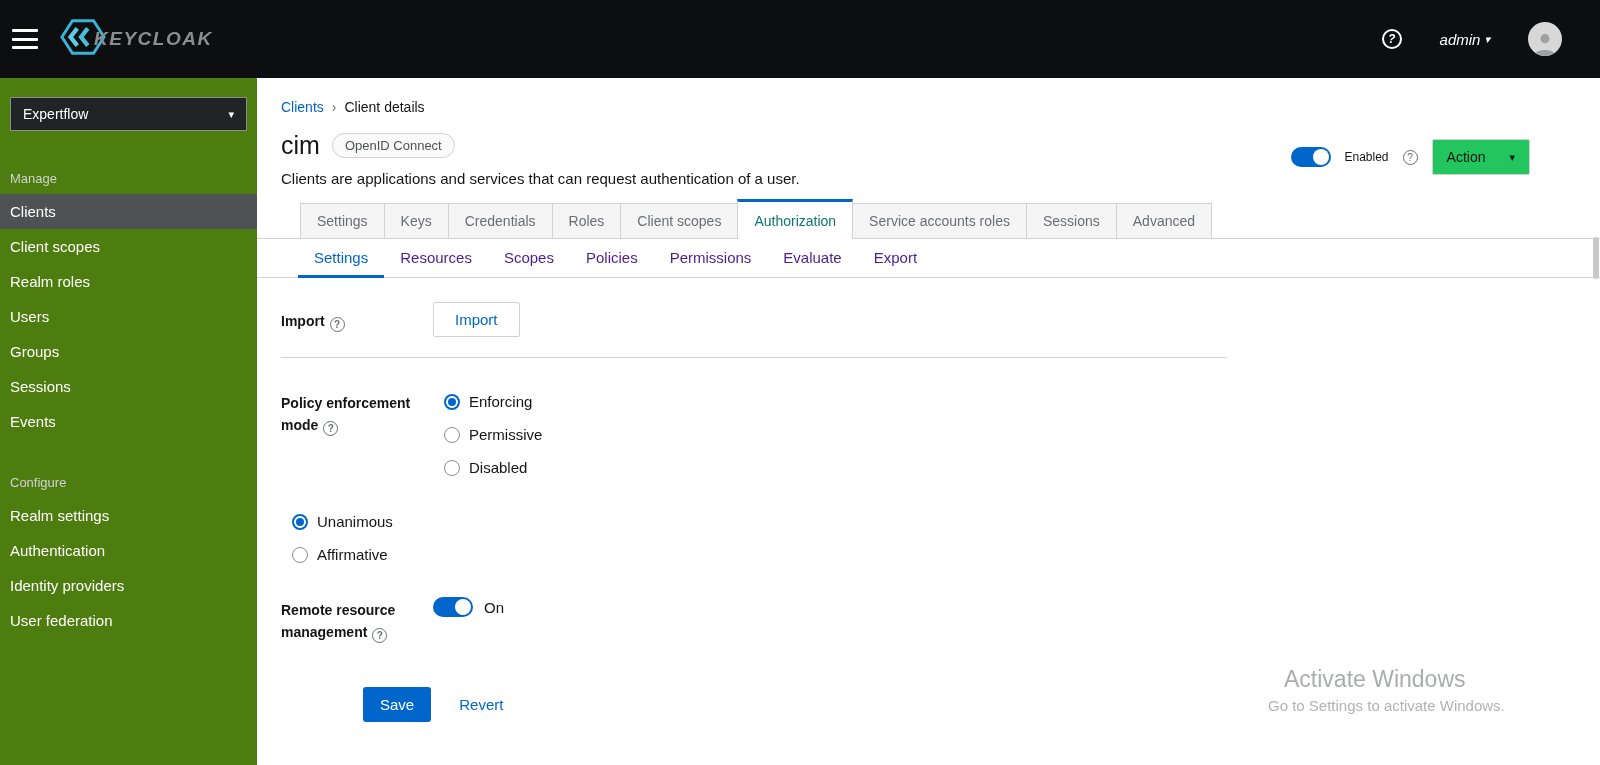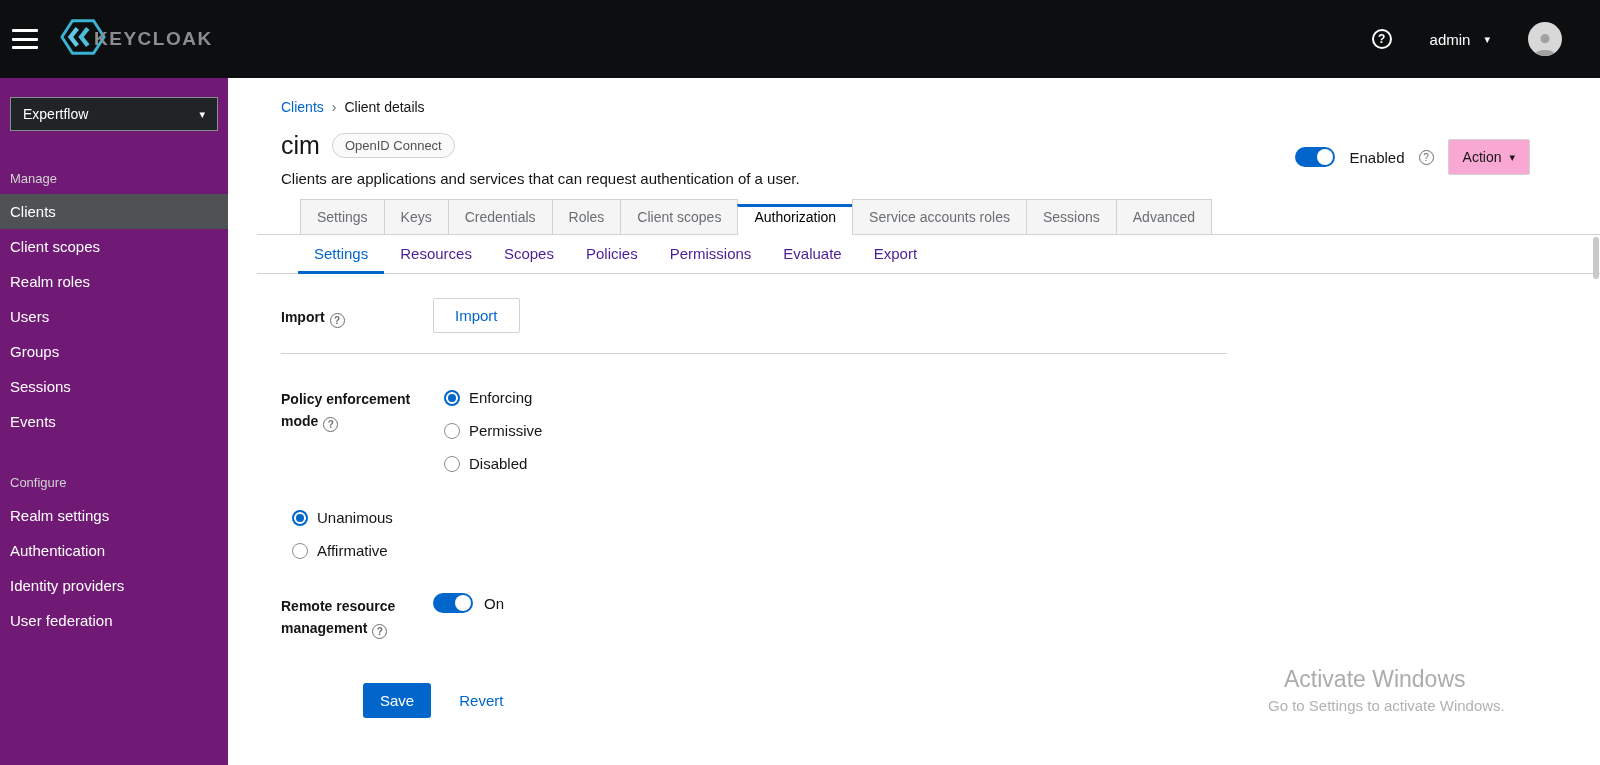--- a/index.html
+++ b/index.html
@@ -1,32 +1,32 @@
 <!DOCTYPE html>
 <html><head>
 <meta charset="utf-8">
 <style>
   * { margin:0; padding:0; box-sizing:border-box; }
   html,body { width:1600px; height:765px; font-family:"Liberation Sans",sans-serif; background:#fff; overflow:hidden; }
   body { position:relative; color:#151515; }
 
   
-  .topbar { height:78px; background:#0d0e10; display:flex; align-items:center; padding:0 38px 0 12px; }
+  .topbar { height:78px; background:#0d0e10; display:flex; align-items:center; padding:0 38px 0 12px;font-style:italic; }
   .burger { width:26px; height:20px; display:flex; flex-direction:column; justify-content:space-between; cursor:pointer; margin-right:22px; }
   .burger span { display:block; height:3px; background:#fff; border-radius:1px; }
   .brand { display:flex; align-items:center; cursor:pointer; }
   .brand-text { color:#8a8d90; font-size:19px; font-weight:bold; letter-spacing:1.5px; margin-left:-12px; }
   .topbar-right { margin-left:auto; display:flex; align-items:center; gap:38px; }
   .tb-help { width:20px; height:20px; border:2px solid #fff; border-radius:50%; color:#fff; font-size:12px; font-weight:bold; display:inline-flex; align-items:center; justify-content:center; cursor:pointer; }
-  .user-menu { display:flex; align-items:center; gap:14px; color:#fff; font-size:15px; cursor:pointer; }
+  .user-menu { display:flex; align-items:center; gap:4px; color:#fff; font-size:15px; cursor:pointer; }
   .user-menu .caret { font-size:11px; color:#fff; }
   .avatar { width:34px; height:34px; border-radius:50%; background:#d8d8d8; overflow:hidden; display:flex; align-items:flex-end; justify-content:center; cursor:pointer; }
 
   
-  .sidebar { position:absolute; left:0; top:78px; width:228px; height:687px; background:#701a75; }
+  .sidebar { position:absolute; left:0; top:78px; width:257px; height:687px; background:#4d7c0f; }
   .realm-select { margin:19px 10px 0; height:34px; border:1px solid #8a8d90; display:flex; align-items:center; justify-content:space-between; padding:0 12px; color:#fff; font-size:14px; cursor:pointer; background:#212427; }
   .realm-select .caret { font-size:11px; color:#fff; }
   .nav { margin-top:32px; }
   .nav-section-title { padding:8px 10px 8px; color:#d2d2d2; font-size:13px; }
   .nav-section-title.second { margin-top:28px; }
   .nav-item { display:block; padding:9px 10px; color:#fff; font-size:15px; cursor:pointer; }
   .nav-item.active { background:#4f5255; }
 
   
   .main { position:absolute; left:257px; top:78px; width:1343px; height:687px; background:#fff; }
@@ -36,30 +36,30 @@
   .crumb-current { color:#151515; }
 
   .header-row { display:flex; justify-content:space-between; align-items:flex-start; padding:16px 70px 0 24px; }
   .title-line { display:flex; align-items:center; gap:12px; }
   .page-title { font-size:25px; font-weight:400; color:#151515; }
   .proto-badge { border:1px solid #d2d2d2; background:#fafafa; color:#4f5255; font-size:13px; padding:4px 12px; border-radius:14px; }
   .description { margin-top:10px; font-size:15px; color:#151515; }
   .header-right { display:flex; align-items:center; gap:14px; margin-top:8px; }
   .switch { width:40px; height:20px; border-radius:10px; background:#0066cc; position:relative; cursor:pointer; flex-shrink:0; }
   .switch::after { content:''; position:absolute; top:2px; right:2px; width:16px; height:16px; border-radius:50%; background:#fff; }
-  .enabled-label { font-size:15px;text-align:center; }
+  .enabled-label { font-size:12px;text-align:center; }
   .q-circle { width:15px; height:15px; border:1px solid #6a6e73; border-radius:50%; color:#6a6e73; font-size:10px; display:inline-flex; align-items:center; justify-content:center; flex-shrink:0; cursor:pointer; }
-  .action-btn { display:flex; align-items:center; gap:8px; background:#f9a8d4; border:1px solid #d2d2d2; padding:9px 14px; font-size:14px; color:#151515; cursor:pointer; border-radius:2px; font-family:inherit; }
+  .action-btn { display:flex; align-items:center; gap:24px; background:#22c55e; border:1px solid #d2d2d2; padding:9px 14px; font-size:14px; color:#151515; cursor:pointer; border-radius:2px; font-family:inherit; }
   .action-btn .caret { font-size:11px; color:#151515; }
 
   
   .tabs-main { margin-top:12px; display:flex; align-items:flex-end; border-bottom:1px solid #d2d2d2; padding-left:43px; }
   .tab { padding:9px 16px; background:#f5f5f5; border:1px solid #d2d2d2; margin-left:-1px; font-size:14px; color:#6a6e73; cursor:pointer; border-bottom:none; }
   .tab:first-child { margin-left:0; }
-  .tab.active { background:#fff; border-top:3px solid #0066cc; padding-top:2px; margin-bottom:-1px; padding-bottom:10px; color:#000000; }
+  .tab.active { background:#fff; border-top:3px solid #0066cc; padding-top:11px; margin-bottom:-1px; padding-bottom:10px; color:#0f766e; }
   .tabs-sub { display:flex; border-bottom:1px solid #d2d2d2; padding-left:41px; }
   .subtab { padding:10px 16px 9px; font-size:15px; color:#4c1d95; cursor:pointer; border-bottom:3px solid transparent; margin-bottom:-1px; }
   .subtab.active { color:#0066cc; border-bottom-color:#0066cc; }
 
   
   .form { padding:24px 24px 0; max-width:994px; }
   .form-row { display:flex; margin-bottom:28px; }
   .row-label { width:152px; flex-shrink:0; font-size:14px; font-weight:bold; color:#151515; line-height:1.55; padding-top:9px; }
   .row-label .q-circle { margin-left:5px; vertical-align:-2px; cursor:pointer; }
   .row-control { flex:1; }

